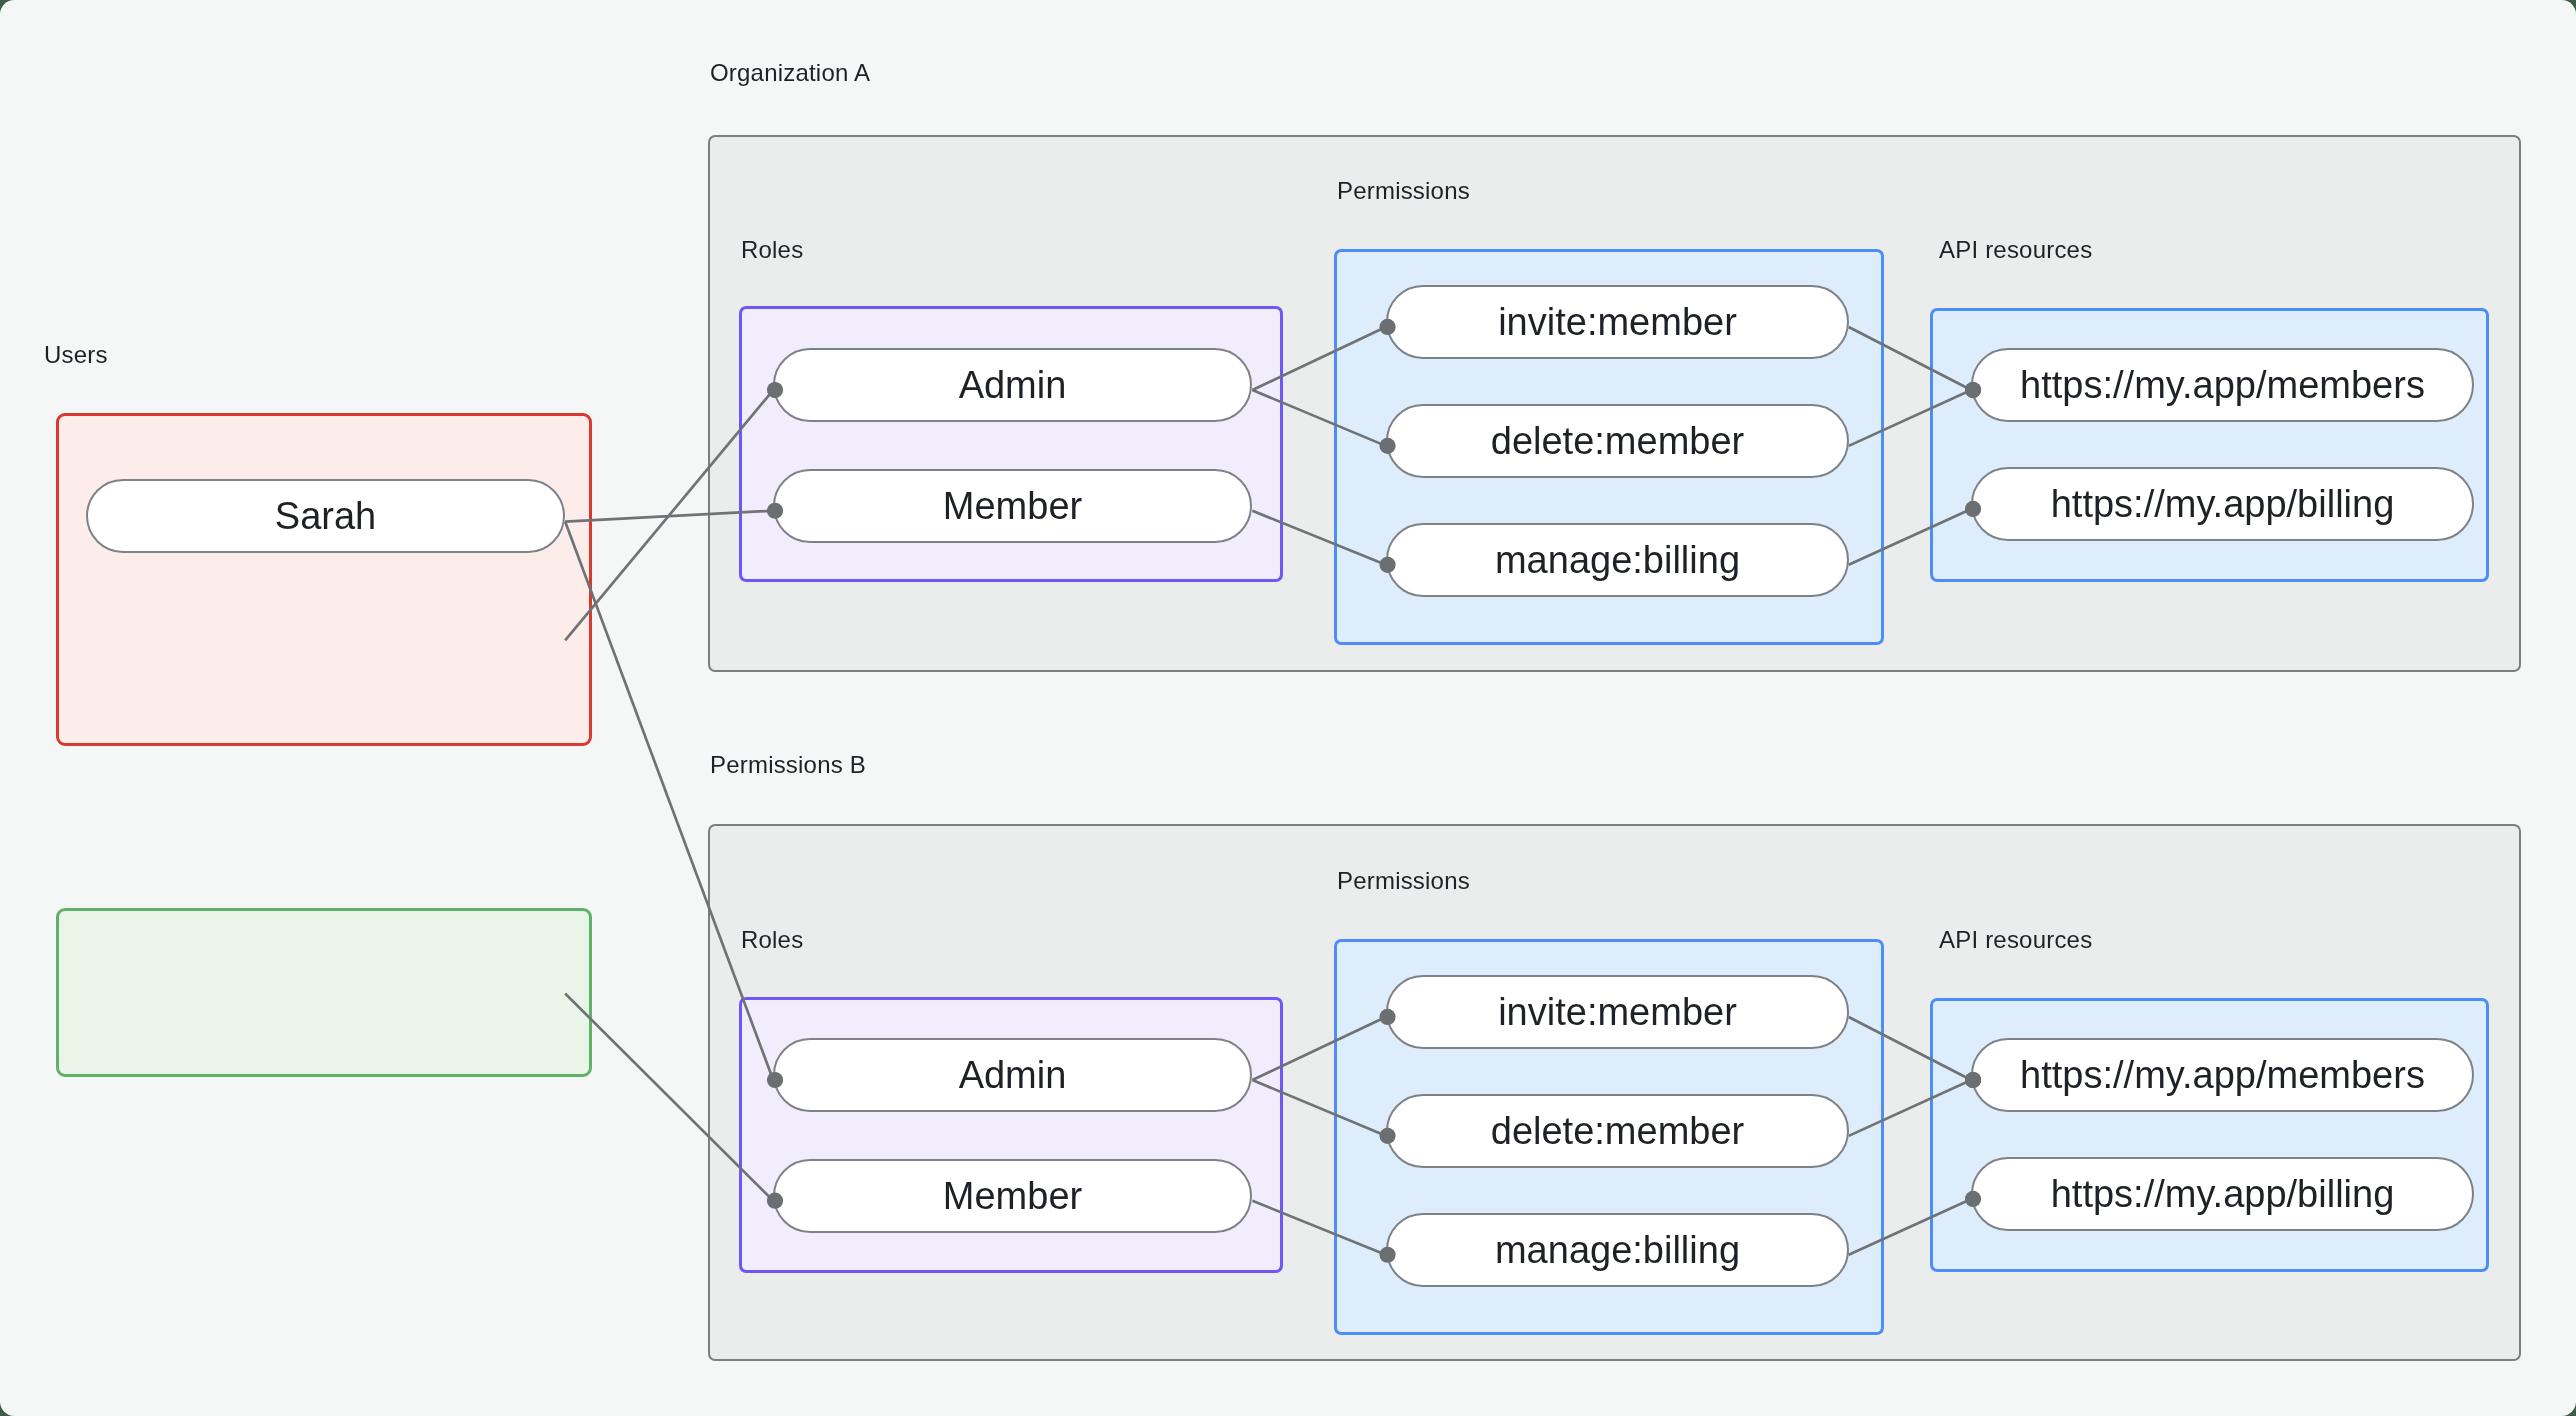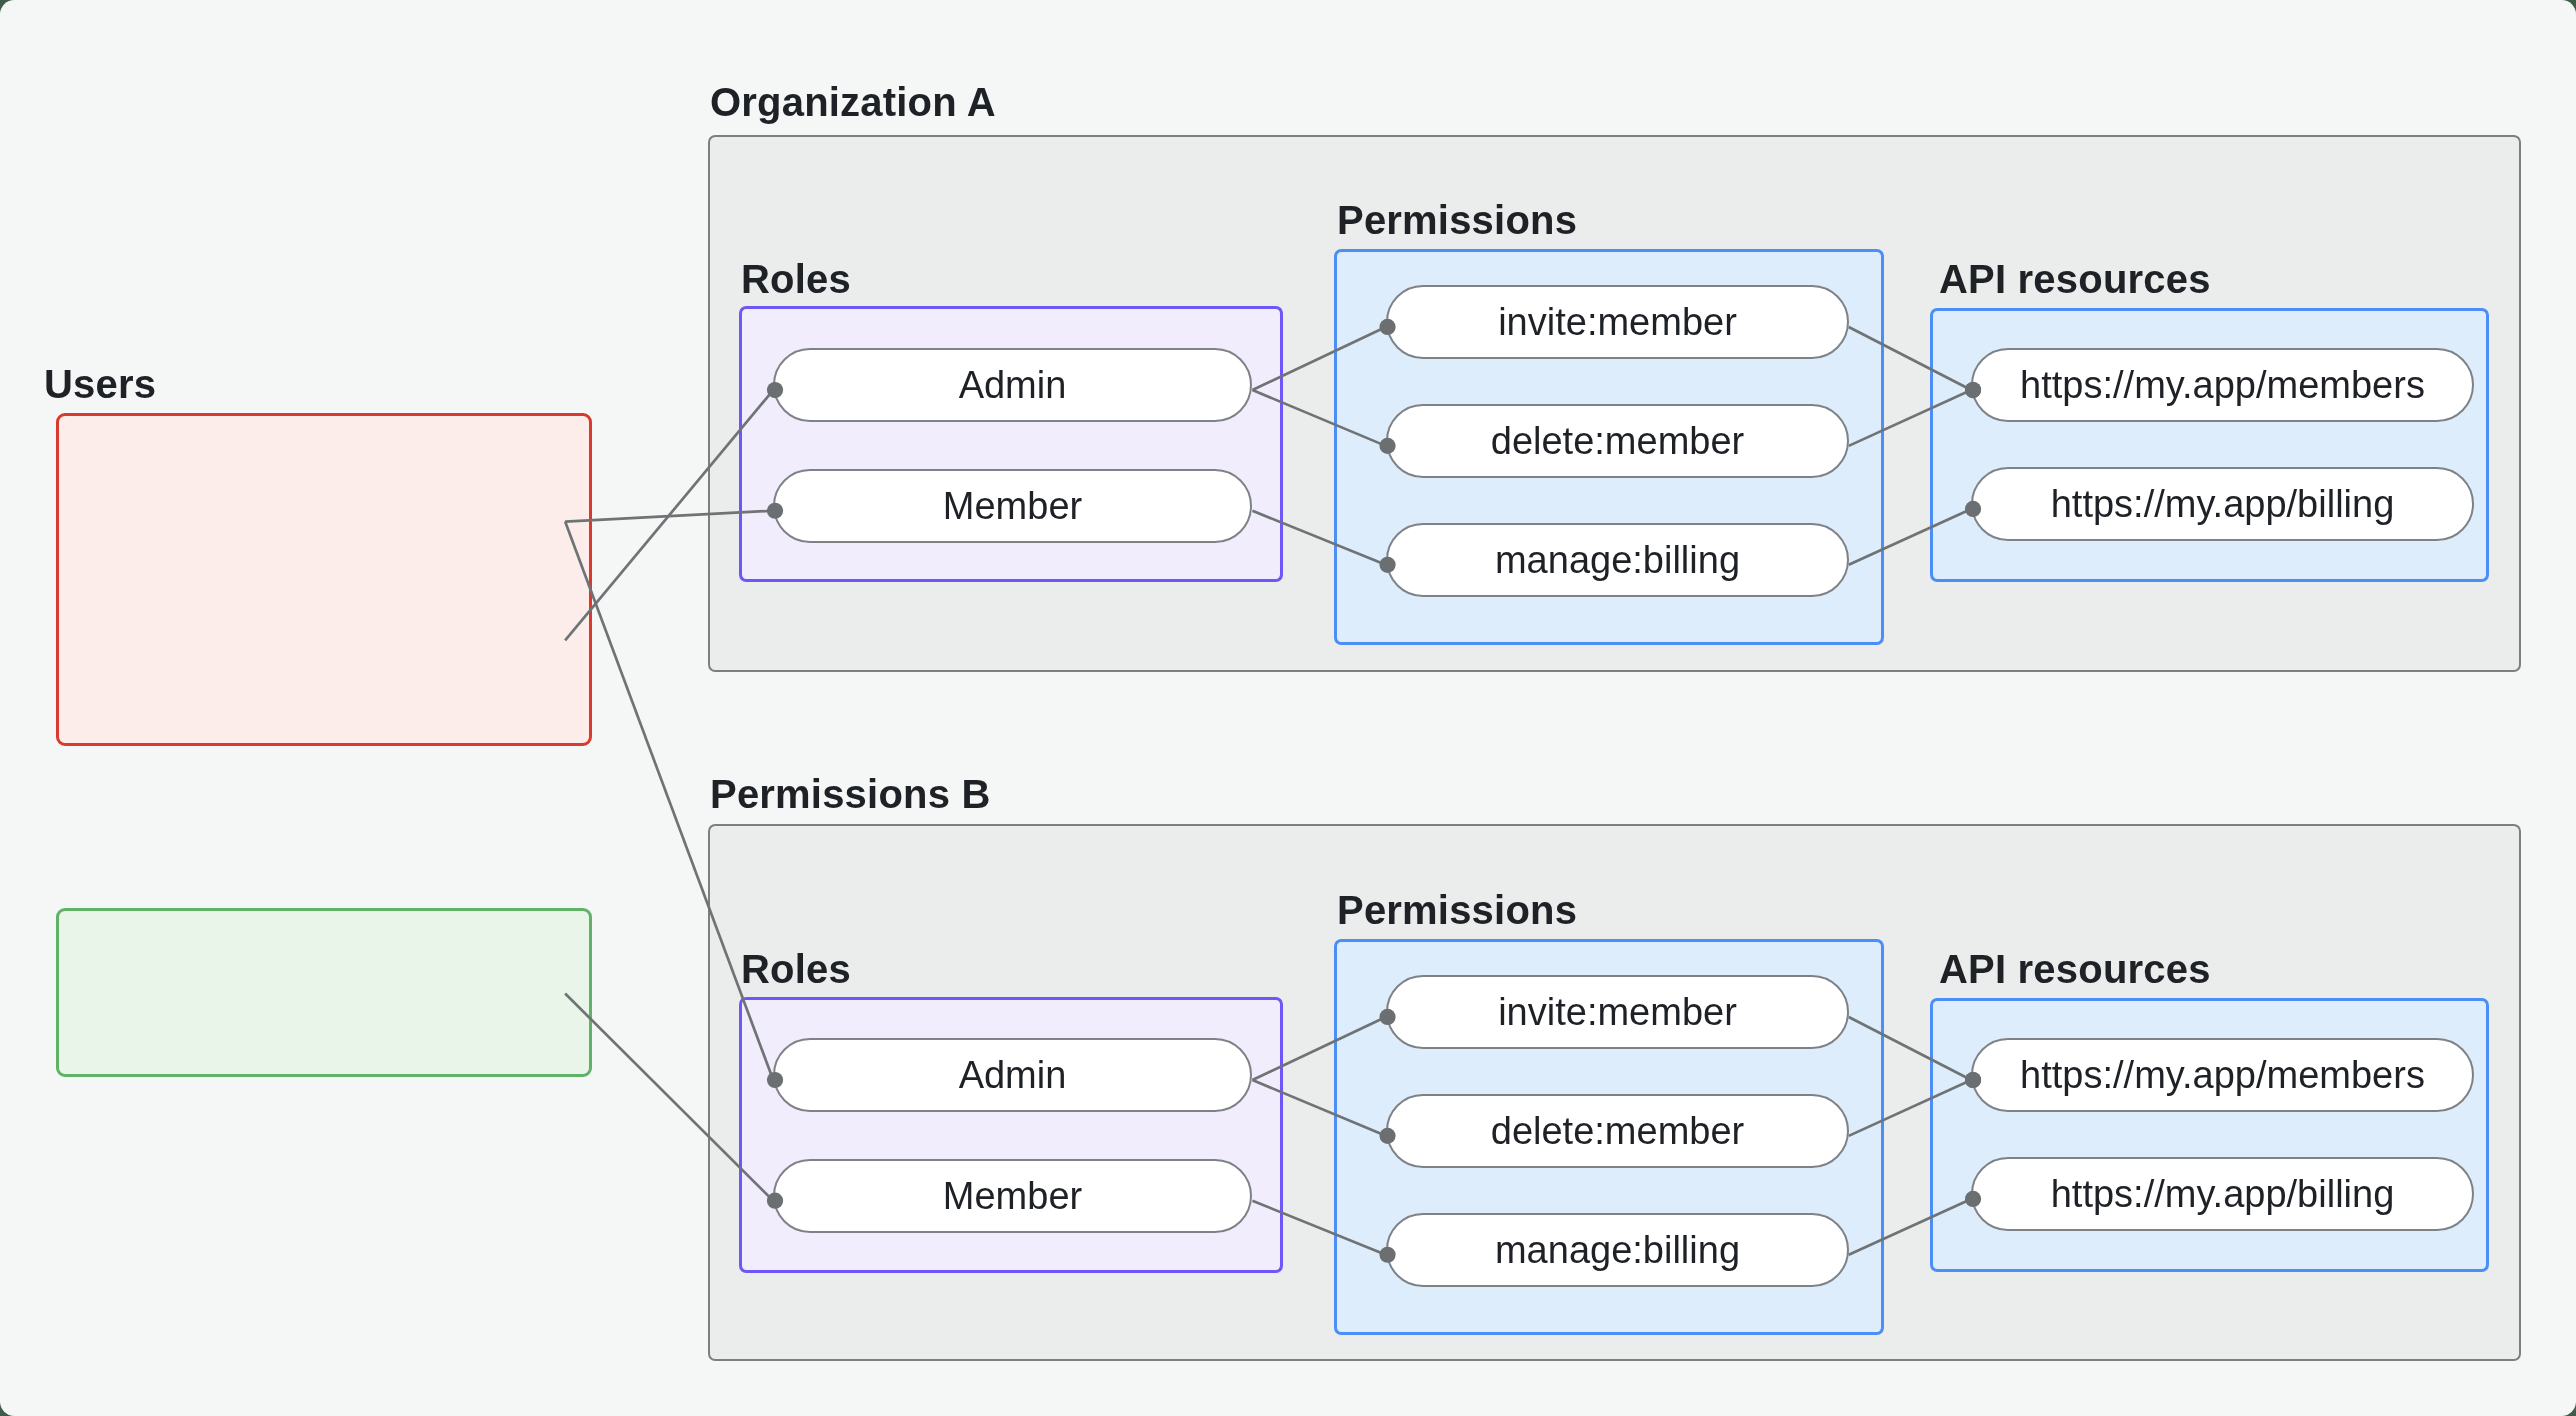--- a/index.html
+++ b/index.html
@@ -2,22 +2,22 @@
 <html style="--c-edge: #6f7376; --c-dot: #6b6f72; --c-users-border: #d93a30; --c-users-fill: #fcedeb; --c-m2m-border: #61b269; --c-m2m-fill: #e9f5e9; --c-roles-border: #6f56f7; --c-roles-fill: #f2edfc; --c-permissions-border: #4b8ef7; --c-permissions-fill: #deedfc; --c-api-border: #4b8ef7; --c-api-fill: #deedfc; --c-org-border: #7b7f7f; --c-org-fill: #ebedec; --c-pill-border: #7e8286; --c-text: #1e2126;font-size:14.4px"><head>
 <meta charset="utf-8">
 <style>
   html,body { margin:0; padding:0; background:#3f5c4a; }
   .page {
     position:relative; width:2576px; height:1416px;
     background:#f5f7f6; border-radius:14.4px; overflow:hidden;
     font-family:"Liberation Sans", sans-serif; color:#1e2126;
   }
   .lbl {
-    position:absolute; font-size:40px; line-height:1.15;
-    white-space:nowrap; font-weight:700; letter-spacing:0.2px;margin-top:20px;
+    position:absolute; font-size:24px; line-height:1.15;
+    white-space:nowrap; font-weight:400; letter-spacing:0.2px;
   }
   .gbox { position:absolute; box-sizing:border-box; border-radius:9px; }
   .box-users { background:var(--c-users-fill,#fcedeb); border:3.6px solid var(--c-users-border,#d93a30); z-index:2; }
   .box-m2m   { background:var(--c-m2m-fill,#e9f5e9);   border:3.6px solid var(--c-m2m-border,#61b269);   z-index:2; }
   .box-org   { background:var(--c-org-fill,#ebedec);   border:2.7px solid var(--c-org-border,#7b7f7f);   border-radius:7.2px; z-index:1; }
   .box-roles { background:var(--c-roles-fill,#f2edfc); border:3.6px solid var(--c-roles-border,#6f56f7); border-radius:7.2px; z-index:2; }
   .box-perm  { background:var(--c-permissions-fill,#deedfc); border:3.6px solid var(--c-permissions-border,#4b8ef7); border-radius:7.2px; z-index:2; }
   .box-api   { background:var(--c-api-fill,#deedfc); border:3.6px solid var(--c-api-border,#4b8ef7); border-radius:7.2px; z-index:2; }
   .lbl { z-index:2; }
   .pill {
@@ -76,20 +76,21 @@
       <line x1="2052" y1="495" x2="2188" y2="433" stroke="#6f7376" stroke-width="3"></line>
       <line x1="2052" y1="627" x2="2188" y2="565" stroke="#6f7376" stroke-width="3"></line>
       <line x1="1390" y1="1199" x2="1538" y2="1129" stroke="#6f7376" stroke-width="3"></line>
       <line x1="1390" y1="1199" x2="1538" y2="1261" stroke="#6f7376" stroke-width="3"></line>
       <line x1="1390" y1="1333" x2="1538" y2="1393" stroke="#6f7376" stroke-width="3"></line>
       <line x1="2052" y1="1129" x2="2188" y2="1199" stroke="#6f7376" stroke-width="3"></line>
       <line x1="2052" y1="1261" x2="2188" y2="1199" stroke="#6f7376" stroke-width="3"></line>
       <line x1="2052" y1="1393" x2="2188" y2="1331" stroke="#6f7376" stroke-width="3"></line>
     </svg>
 
+  <div class="pill" style="left:86px; top:479px; width:479px;">Sarah</div>
 
   <div class="pill" style="left:773px; top:348px; width:479px;">Admin</div>
   <div class="pill" style="left:773px; top:469px; width:479px;">Member</div>
   <div class="pill" style="left:1386px; top:285px; width:463px;">invite:member</div>
   <div class="pill" style="left:1386px; top:404px; width:463px;">delete:member</div>
   <div class="pill" style="left:1386px; top:523px; width:463px;">manage:billing</div>
   <div class="pill" style="left:1971px; top:348px; width:503px;">https://my.app/members</div>
   <div class="pill" style="left:1971px; top:467px; width:503px;">https://my.app/billing</div>
 
   <div class="pill" style="left:773px; top:1038px; width:479px;">Admin</div>

